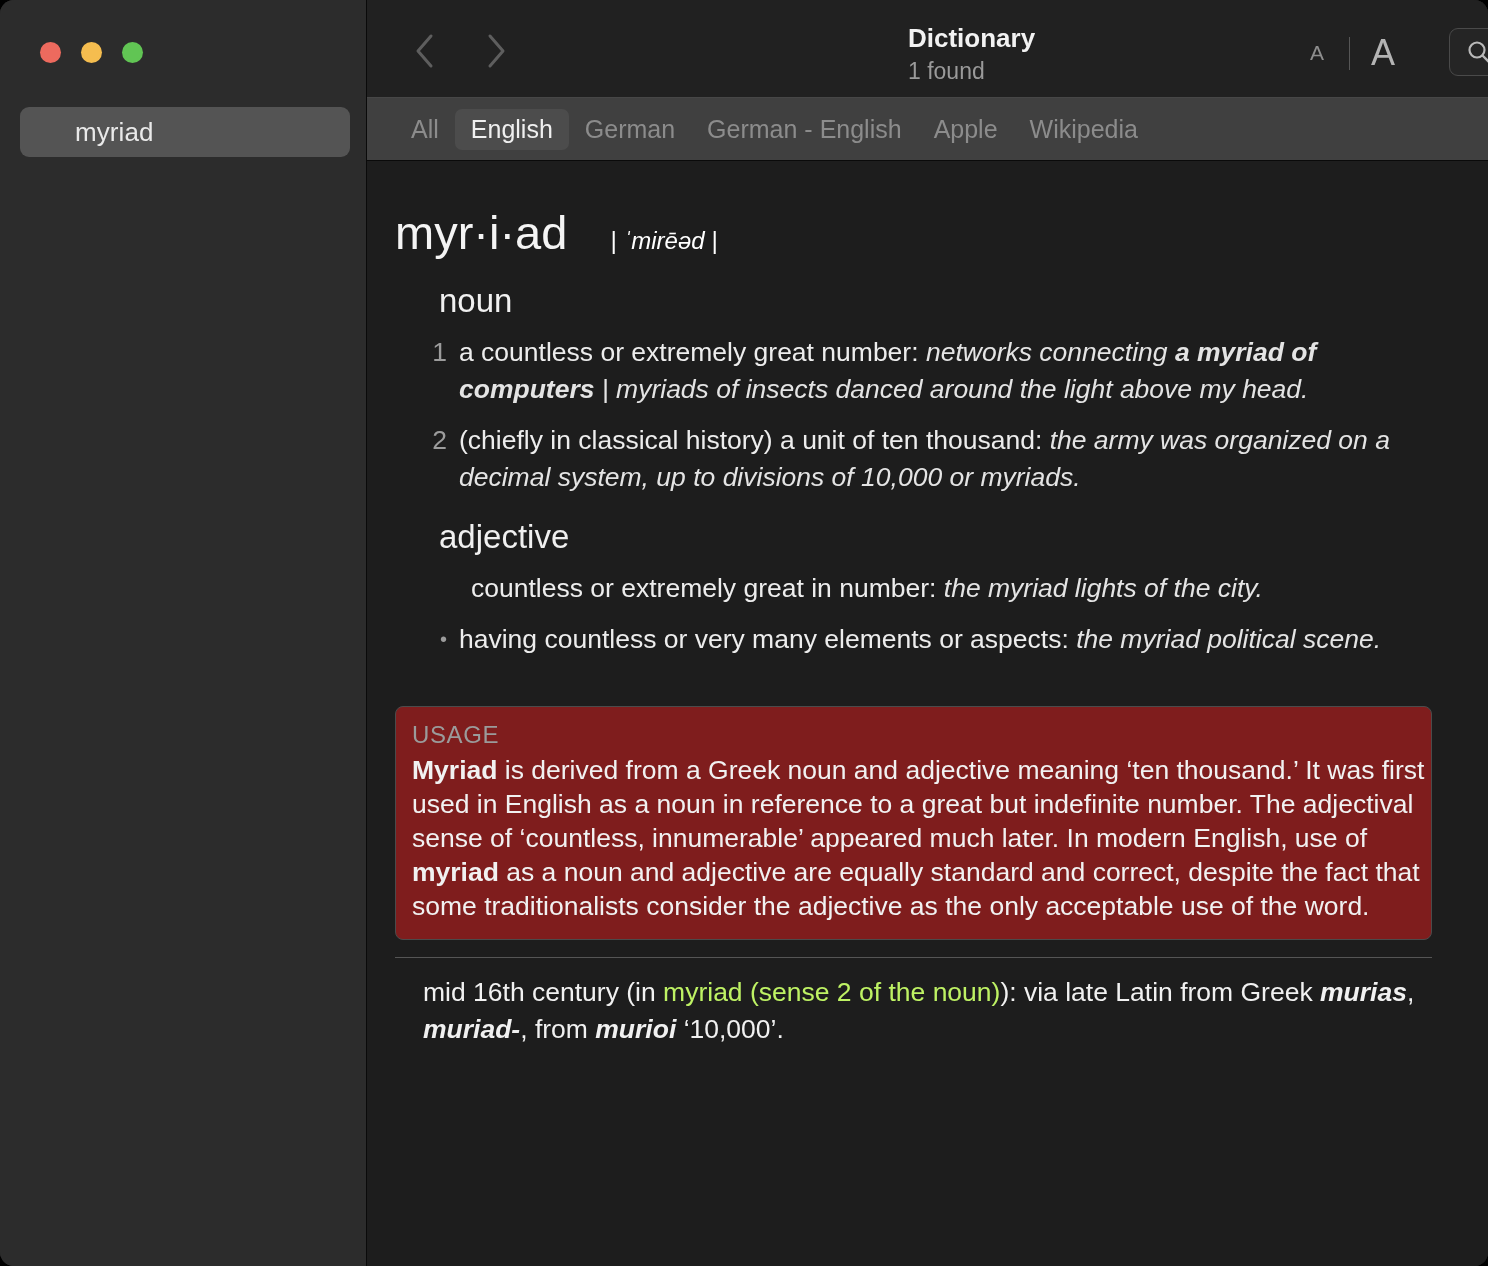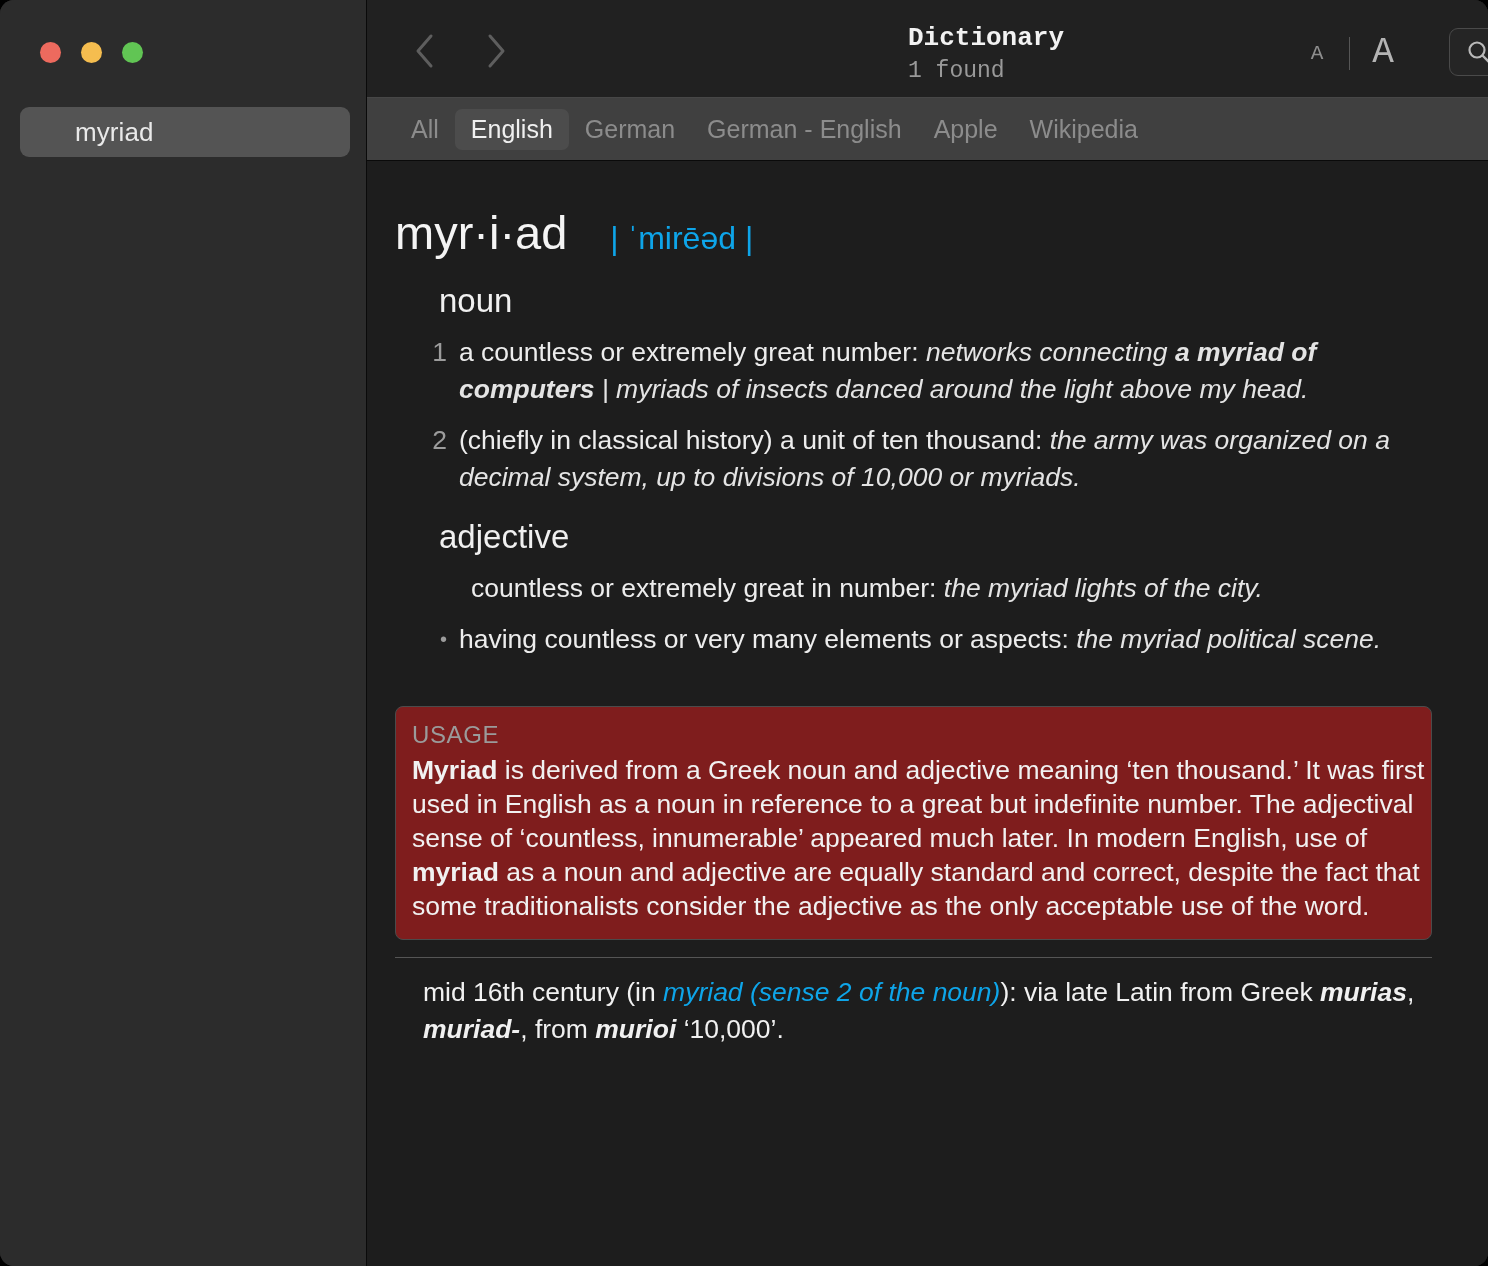--- a/index.html
+++ b/index.html
@@ -79,21 +79,20 @@
     min-width: 0;
   }
 
   
   .toolbar {
     height: 97px;
     flex: 0 0 97px;
     position: relative;
     background: #212121;
     border-bottom: 1px solid #474747;
-    font-family: Liberation Mono, monospace;
   }
   .nav-arrows {
     position: absolute;
     left: 40px;
     top: 28px;
     display: flex;
     gap: 38px;
   }
   .nav-btn {
     width: 34px;
@@ -209,24 +208,25 @@
     margin-bottom: 22px;
     gap: 21px;
   }
   .headword {
     color: #f4f4f4;
     font-size: 47px;
     letter-spacing: 0px;
     white-space: nowrap;
   }
   .pron {
-    color: #0ea5e9;
-    font-size: 32px;
+    color: #ffffff;
+    font-size: 24px;
     margin-left: 22px;
     white-space: nowrap;
+    font-style: italic;
   }
 
   .pos {
     color: #f0f0f0;
     font-size: 33px;
     margin-top: 22px;
     margin-bottom: 10px;
     margin-left: 44px;
   }
 
@@ -297,21 +297,21 @@
   }
   .origin-text {
     color: #f1f1f1;
     font-size: 26.5px;
     line-height: 37px;
     margin-top: 16px;
     padding-left: 28px;
     padding-right: 40px;
   }
   .origin-text i { font-style: italic; font-weight: bold; }
-  .link { color: #0ea5e9; font-style: italic; }
+  .link { color: #bef264; }
 </style>
 </head>
 <body>
 
 <div class="window">
 
   <div class="sidebar">
 
     <div class="traffic-lights">
       <div class="tl tl-close"></div>

